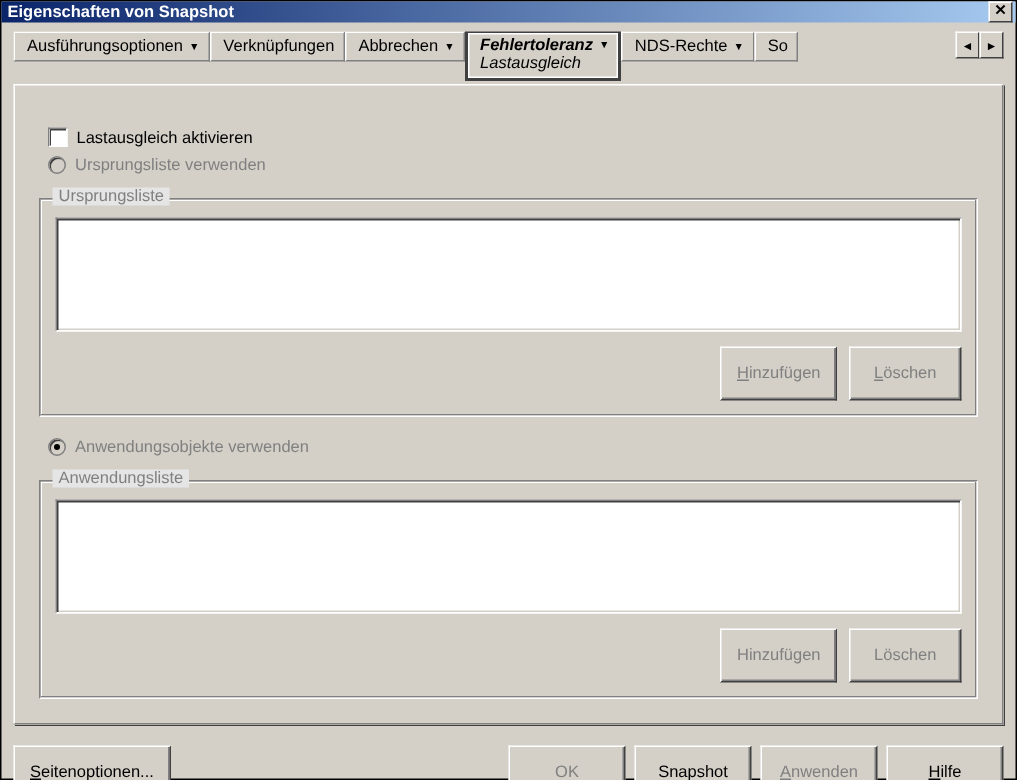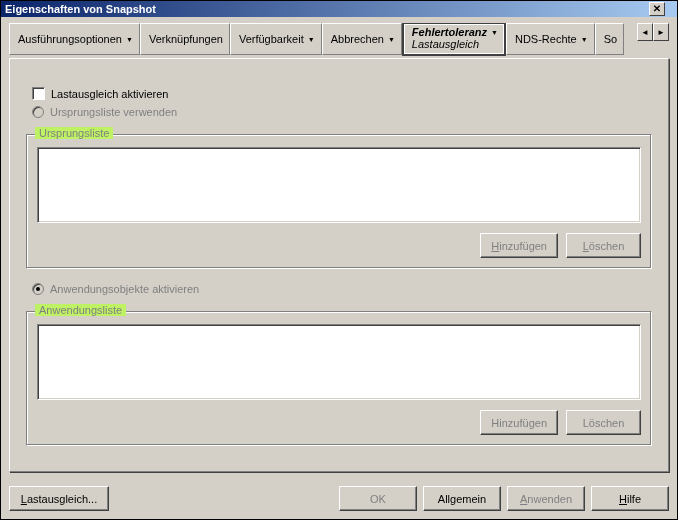--- a/index.html
+++ b/index.html
@@ -20,21 +20,21 @@
     background: #d4d0c8;
     display: flex;
     flex-direction: column;
   }
   .titlebar {
     height: 16px;
     background: linear-gradient(to right, #0a246a, #a6caf0);
     color: #fff;
     display: flex;
     align-items: center;
-    padding: 0 12px 0 4px;
+    padding: 0 2px 0 4px;
     font-weight: bold;
     font-size: 11px;
   }
   .titlebar .title { flex: 1; }
   .titlebar .close-btn {
     width: 16px; height: 14px;
     background: #d4d0c8;
     border: 1px solid #fff;
     border-right-color: #404040;
     border-bottom-color: #404040;
@@ -67,21 +67,21 @@
   .tab {
     border: 1px solid #fff;
     border-right-color: #808080;
     border-bottom-color: #808080;
     background: #d4d0c8;
     padding: 3px 6px 3px 8px;
     margin-right: 0;
     display: flex;
     align-items: center;
     gap: 4px;
-    height: 32px;
+    height: 20px;
     white-space: nowrap;
   }
   .tab.active {
     border: 2px solid #404040;
     box-shadow: inset 0 0 0 1px #fff;
     background: #d4d0c8;
     height: 34px;
     flex-direction: column;
     align-items: flex-start;
     gap: 0;
@@ -155,41 +155,41 @@
     border-bottom-color: #fff;
     box-shadow: inset -1px -1px 0 #808080, inset 1px 1px 0 #fff;
     position: relative;
     margin: 10px 0 4px 0;
     padding: 12px 10px 10px 10px;
   }
   .groupbox .legend {
     position: absolute;
     top: -8px;
     left: 8px;
-    background: #bef264;
+    background: #e5e5e5;
     padding: 0 4px;
   }
   .listbox {
     width: 100%;
     height: 76px;
     background: #fff;
     border: 1px solid #808080;
     border-right-color: #fff;
     border-bottom-color: #fff;
     box-shadow: inset 1px 1px 0 #404040, inset -1px -1px 0 #d4d0c8;
   }
   .btn-row {
     display: flex;
     justify-content: flex-end;
     gap: 8px;
     margin-top: 10px;
   }
   .btn {
     min-width: 75px;
-    height: 25px;
+    height: 36px;
     border: 1px solid #fff;
     border-right-color: #404040;
     border-bottom-color: #404040;
     box-shadow: inset -1px -1px 0 #808080;
     background: #d4d0c8;
     display: flex; align-items: center; justify-content: center;
     padding: 0 10px;
   }
   .btn.disabled { color: #808080; }
   .dialog-btn-row {
@@ -213,24 +213,20 @@
 
   <div class="content">
     <div class="tab-row">
       <div class="tabs">
         <div class="tab">
           <span>Ausführungsoptionen</span>
           <span class="caret">▼</span>
         </div>
         <div class="tab">
           <span>Verknüpfungen</span>
-        </div>
-        <div class="tab">
-          <span>Verfügbarkeit</span>
-          <span class="caret">▼</span>
         </div>
         <div class="tab">
           <span>Abbrechen</span>
           <span class="caret">▼</span>
         </div>
         <div class="tab active">
           <div class="tab-top">
             <span>Fehlertoleranz</span>
             <span class="caret">▼</span>
           </div>
@@ -270,49 +266,49 @@
               <span class="underline-first">Hinzufügen</span>
             </div>
           <div class="btn disabled">
               <span class="underline-first">Löschen</span>
             </div>
         </div>
       </div>
 
       <div class="radio-row" style="margin-top:10px">
         <div class="radio disabled checked"></div>
-        <span class="disabled-text">Anwendungsobjekte aktivieren</span>
+        <span class="disabled-text">Anwendungsobjekte verwenden</span>
       </div>
 
       <div class="groupbox">
         <span class="legend disabled-text">Anwendungsliste</span>
         <div class="listbox"></div>
         <div class="btn-row">
           <div class="btn disabled">
               <span>Hinzufügen</span>
             </div>
           <div class="btn disabled">
               <span>Löschen</span>
             </div>
         </div>
       </div>
 
     </div>
   </div>
 
   <div class="dialog-btn-row">
     <div class="btn" style="min-width:100px">
-        <span class="underline-first">Lastausgleich...</span>
+        <span class="underline-first">Seitenoptionen...</span>
       </div>
     <div class="spacer"></div>
     <div class="btn disabled">
         <span>OK</span>
       </div>
     <div class="btn">
-        <span>Allgemein</span>
+        <span>Snapshot</span>
       </div>
     <div class="btn disabled">
         <span class="underline-first">Anwenden</span>
       </div>
     <div class="btn">
         <span class="underline-first">Hilfe</span>
       </div>
   </div>
 </div>
 

